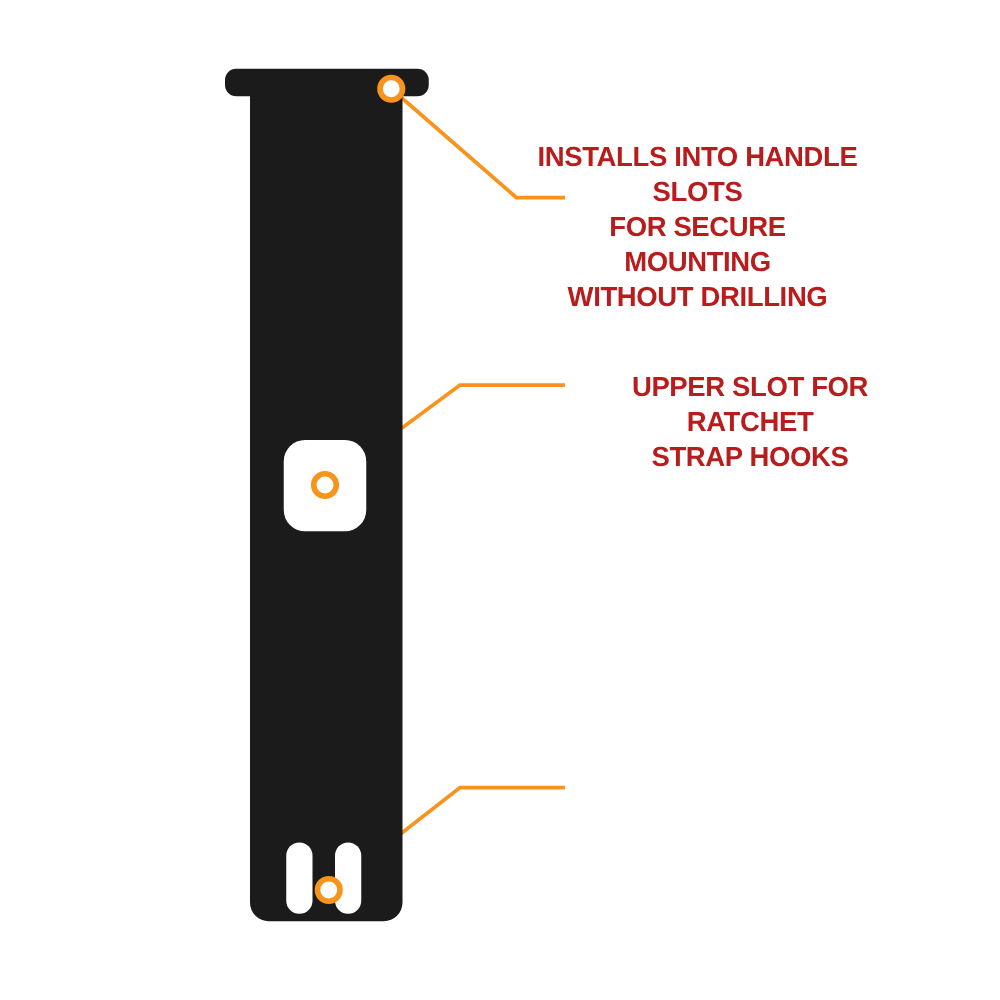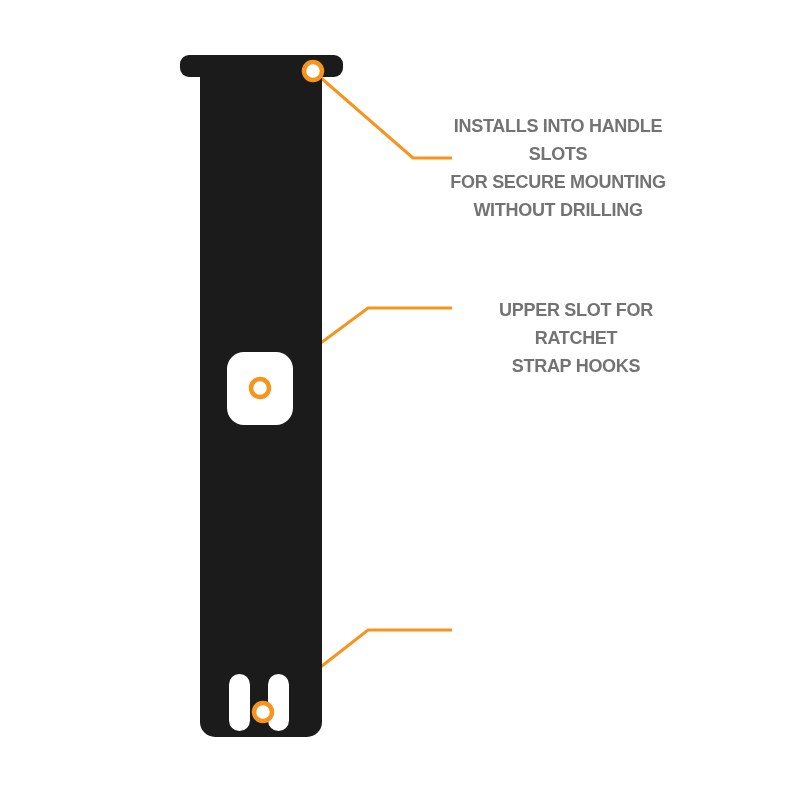--- a/index.html
+++ b/index.html
@@ -16,30 +16,30 @@
   }
   svg.diagram {
     position: absolute;
     left: 0;
     top: 0;
     display: block;
   }
   .callout-label {
     position: absolute;
     font-weight: 700;
-    font-size: 18px;
+    font-size: 22px;
     line-height: 28px;
     letter-spacing: -0.3px;
-    color: #737373;
+    color: #b91c1c;
     text-align: center;
     white-space: pre-line;
     text-transform: uppercase;
   }
   .label-1 { left: 428px; top: 112px; width: 260px; }
-  .label-2 { left: 456px; top: 296px; width: 240px; }
+  .label-2 { left: 480px; top: 296px; width: 240px; }
   .label-3 { left: 450px; top: 618px; width: 240px; }
 </style>
 </head>
 <body>
 
 <div class="stage">
 
   <svg class="diagram" width="800" height="800" viewBox="0 0 800 800">
 
     <path d="M313 71 L413 158 L452 158" fill="none" stroke-width="3" stroke="#F7941D"></path>

